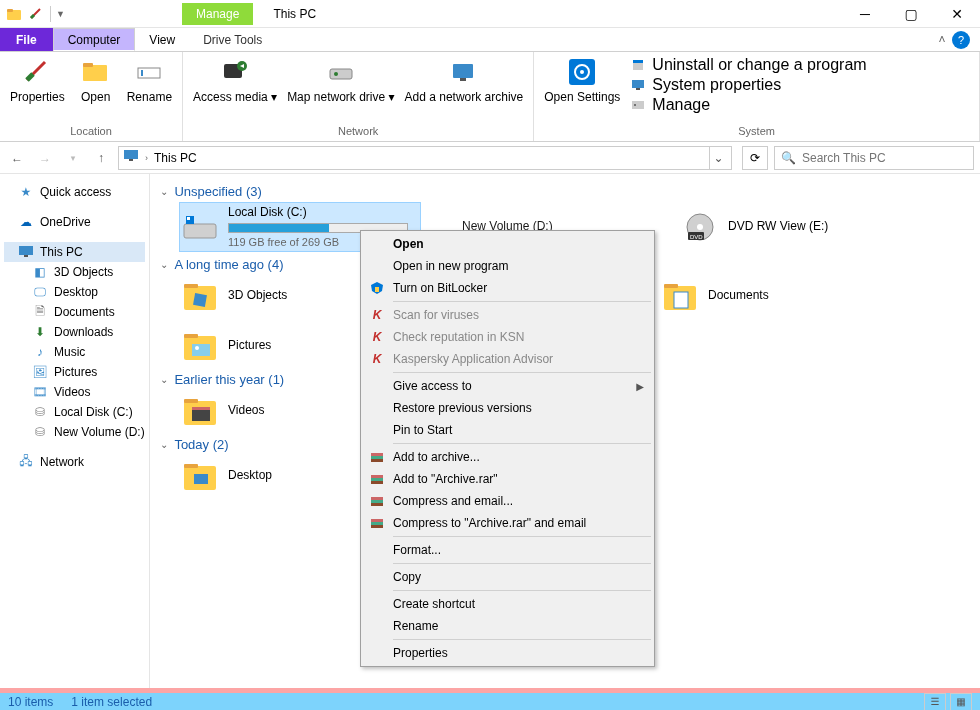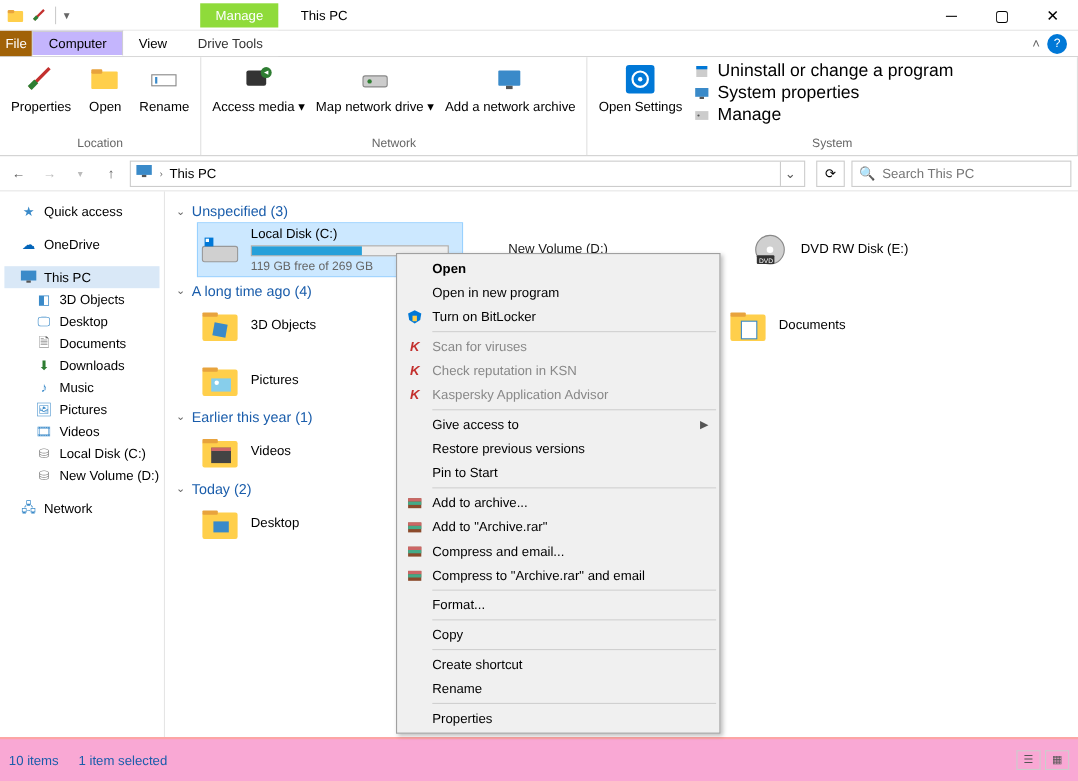--- a/index.html
+++ b/index.html
@@ -12,21 +12,21 @@
 .manage-tab { background: #8fdb3a; color: #fff; padding: 4px 14px; font-size: 12px; margin-left: 110px; }
 .title-text { margin-left: 20px; font-size: 12px; }
 .win-controls { margin-left: auto; display: flex; }
 .win-btn { width: 46px; height: 28px; display: flex; align-items: center; justify-content: center; font-size: 14px; }
 .help-chevron { width: 20px; display: flex; align-items: center; justify-content: center; color: #666; }
 .help-circle { width: 18px; height: 18px; border-radius: 50%; background: #0078d7; color: #fff; display: flex; align-items: center; justify-content: center; font-size: 11px; margin-right: 6px; }
 
 
 .tabs { height: 24px; display: flex; align-items: stretch; border-bottom: 1px solid #d0d0d0; }
 .tab { padding: 0 14px; display: flex; align-items: center; font-size: 12px; background: #fff; }
-.tab.file { background: #a16207; color: #fff; padding: 0 5px; }
+.tab.file { background: #6d28d9; color: #fff; padding: 0 16px; font-weight: bold; }
 .tab.active { border: 1px solid #d0d0d0; border-bottom: 1px solid #fff; background: #c4b5fd; }
 .tab.drive { color: #333; }
 .tabs-right { margin-left: auto; display: flex; align-items: center; padding-right: 4px; }
 
 
 .ribbon { height: 90px; display: flex; border-bottom: 1px solid #d0d0d0; background: #fff; }
 .ribbon-group { display: flex; flex-direction: column; border-right: 1px solid #e0e0e0; padding: 2px 6px; }
 .ribbon-items { display: flex; gap: 2px; flex: 1; align-items: flex-start; }
 .ribbon-btn { display: flex; flex-direction: column; align-items: center; justify-content: flex-start; padding: 2px 4px; min-width: 50px; text-align: center; line-height: 1.2; }
 .ribbon-btn .ico { width: 32px; height: 32px; margin-bottom: 2px; display: flex; align-items: center; justify-content: center; }
@@ -69,21 +69,21 @@
 
 .ctx { position: absolute; left: 360px; top: 230px; width: 295px; background: #f0f0f0; border: 1px solid #a0a0a0; box-shadow: 2px 2px 4px rgba(0,0,0,.25); padding: 2px; font-size: 12px; z-index: 50; }
 .ctx-item { display: flex; align-items: center; height: 22px; padding: 0 24px 0 30px; position: relative; }
 .ctx-item.bold { font-weight: 600; }
 .ctx-item.disabled { color: #888; }
 .ctx-sep { height: 1px; background: #d0d0d0; margin: 2px 1px 2px 30px; }
 .ctx-item .cico { position: absolute; left: 6px; width: 16px; height: 16px; display: flex; align-items: center; justify-content: center; }
 .ctx-item .arrow { position: absolute; right: 8px; font-size: 10px; color: #555; }
 
 
-.status { position: absolute; bottom: 0; left: 0; right: 0; height: 40px; border-top: 2px solid #fca5a5; display: flex; align-items: center; padding: 0 8px; font-size: 12px; color: #1a5dab; gap: 18px; background: #f9a8d4; }
+.status { position: absolute; bottom: 0; left: 0; right: 0; height: 22px; border-top: 5px solid #fca5a5; display: flex; align-items: center; padding: 0 8px; font-size: 12px; color: #1a5dab; gap: 18px; background: #7dd3fc; }
 .status-right { margin-left: auto; display: flex; gap: 4px; }
 .view-toggle { width: 22px; height: 18px; border: 1px solid #ccc; display: flex; align-items: center; justify-content: center; font-size: 10px; color: #555; }
 
 
 .folder-svg { fill: #ffcf4b; }
 .monitor-svg { fill: #3a8ac9; }
 </style>
 </head>
 <body>
 
@@ -353,21 +353,21 @@
       <div class="item" style="width:200px">
         <span class="ficon">
             <svg width="36" height="30">
               <circle fill="#d0d0d0" stroke="#888" cx="18" cy="15" r="13"></circle>
               <circle fill="#fff" cx="18" cy="15" r="3"></circle>
               <rect fill="#333" x="6" y="20" width="16" height="8" rx="1"></rect>
               <text x="8" y="27" fill="#fff" font-size="6">DVD</text>
             </svg>
           </span>
         <span class="ftxt">
-            <span>DVD RW Disk (E:)</span>
+            <span>DVD RW View (E:)</span>
           </span>
       </div>
     </div>
 
     <div class="group-header">
         <span class="chev">⌄</span>
         <span>A long time ago (4)</span>
       </div>
     <div class="grid">
       <div class="item" style="width:150px">

